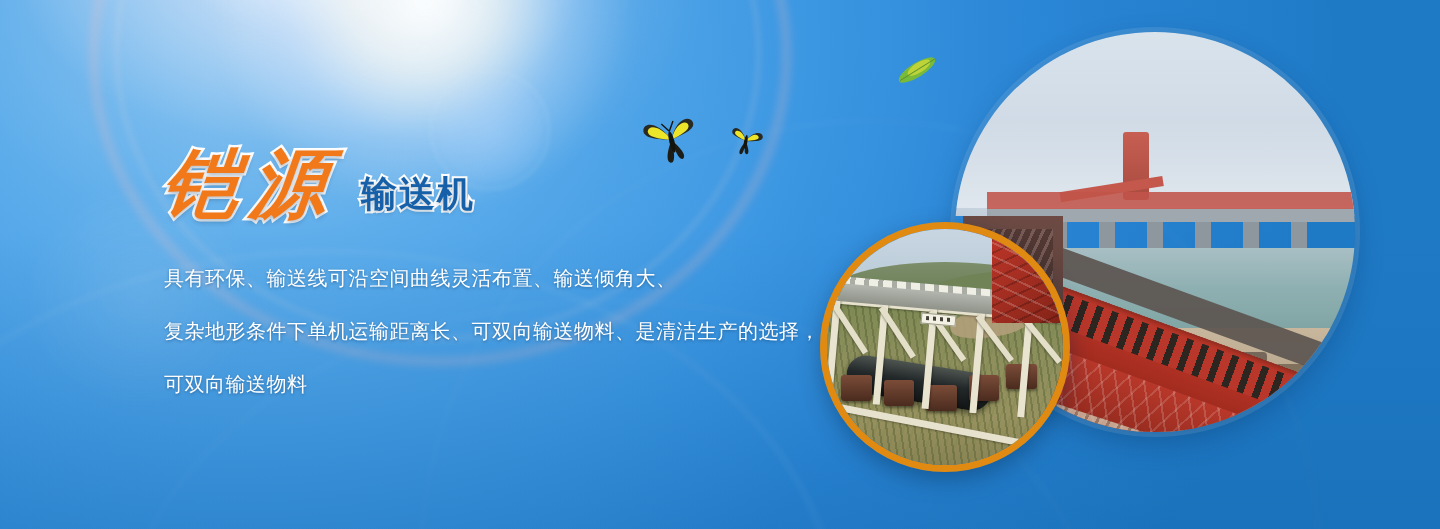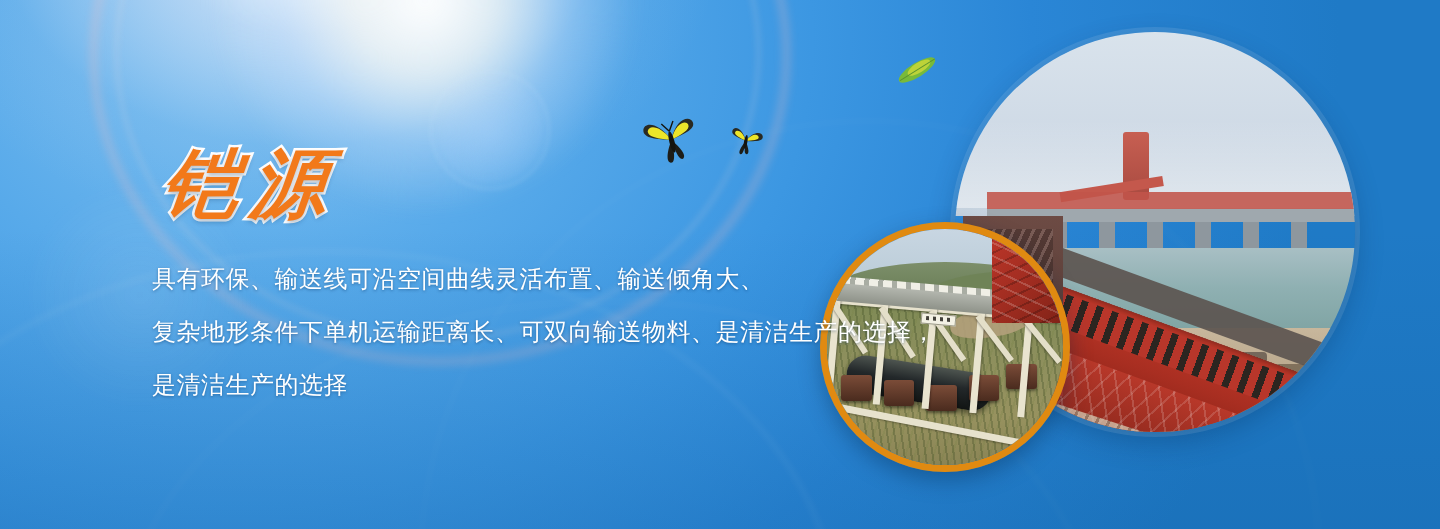--- a/index.html
+++ b/index.html
@@ -67,22 +67,22 @@
   }
   .brand-sub{
     margin-left:22px;margin-bottom:10px;
     font-family:"Liberation Sans","DejaVu Sans",sans-serif;
     font-weight:bold;font-size:36px;line-height:1;letter-spacing:2px;
     color:#1560A8;
     -webkit-text-stroke:4px #ffffff;paint-order:stroke fill;
     text-shadow:0 2px 4px rgba(0,40,80,0.28);
   }
   .desc{
-    position:absolute;left:152px;top:252px;width:760px;
-    color:#ffffff;font-size:24px;line-height:53px;letter-spacing:0.5px;
+    position:absolute;left:164px;top:252px;width:760px;
+    color:#ffffff;font-size:20px;line-height:53px;letter-spacing:0.5px;
     text-shadow:0 1px 3px rgba(0,45,90,0.45);
   }
   .desc div{white-space:nowrap;}
 
   
   .photo-big{
     position:absolute;left:955px;top:32px;width:400px;height:400px;border-radius:50%;
     overflow:hidden;box-shadow:0 0 0 5px rgba(255,255,255,0.10), 0 10px 28px rgba(0,40,80,0.30);
   }
   .photo-small{
@@ -292,21 +292,22 @@
       </div>
       <div class="sp-deck"></div>
       <div class="sp-deckcaps"></div>
       <div class="sp-sign"></div>
       <div class="sp-redrig"></div>
     </div>
   </div>
 
   <div class="headline">
     <span class="brand">铠源</span>
+    <span class="brand-sub">输送机</span>
   </div>
 
   <div class="desc">
     <div>具有环保、输送线可沿空间曲线灵活布置、输送倾角大、</div>
     <div>复杂地形条件下单机运输距离长、可双向输送物料、是清洁生产的选择，</div>
-    <div>是清洁生产的选择</div>
+    <div>可双向输送物料</div>
   </div>
 
 </div>
 
 </body></html>

